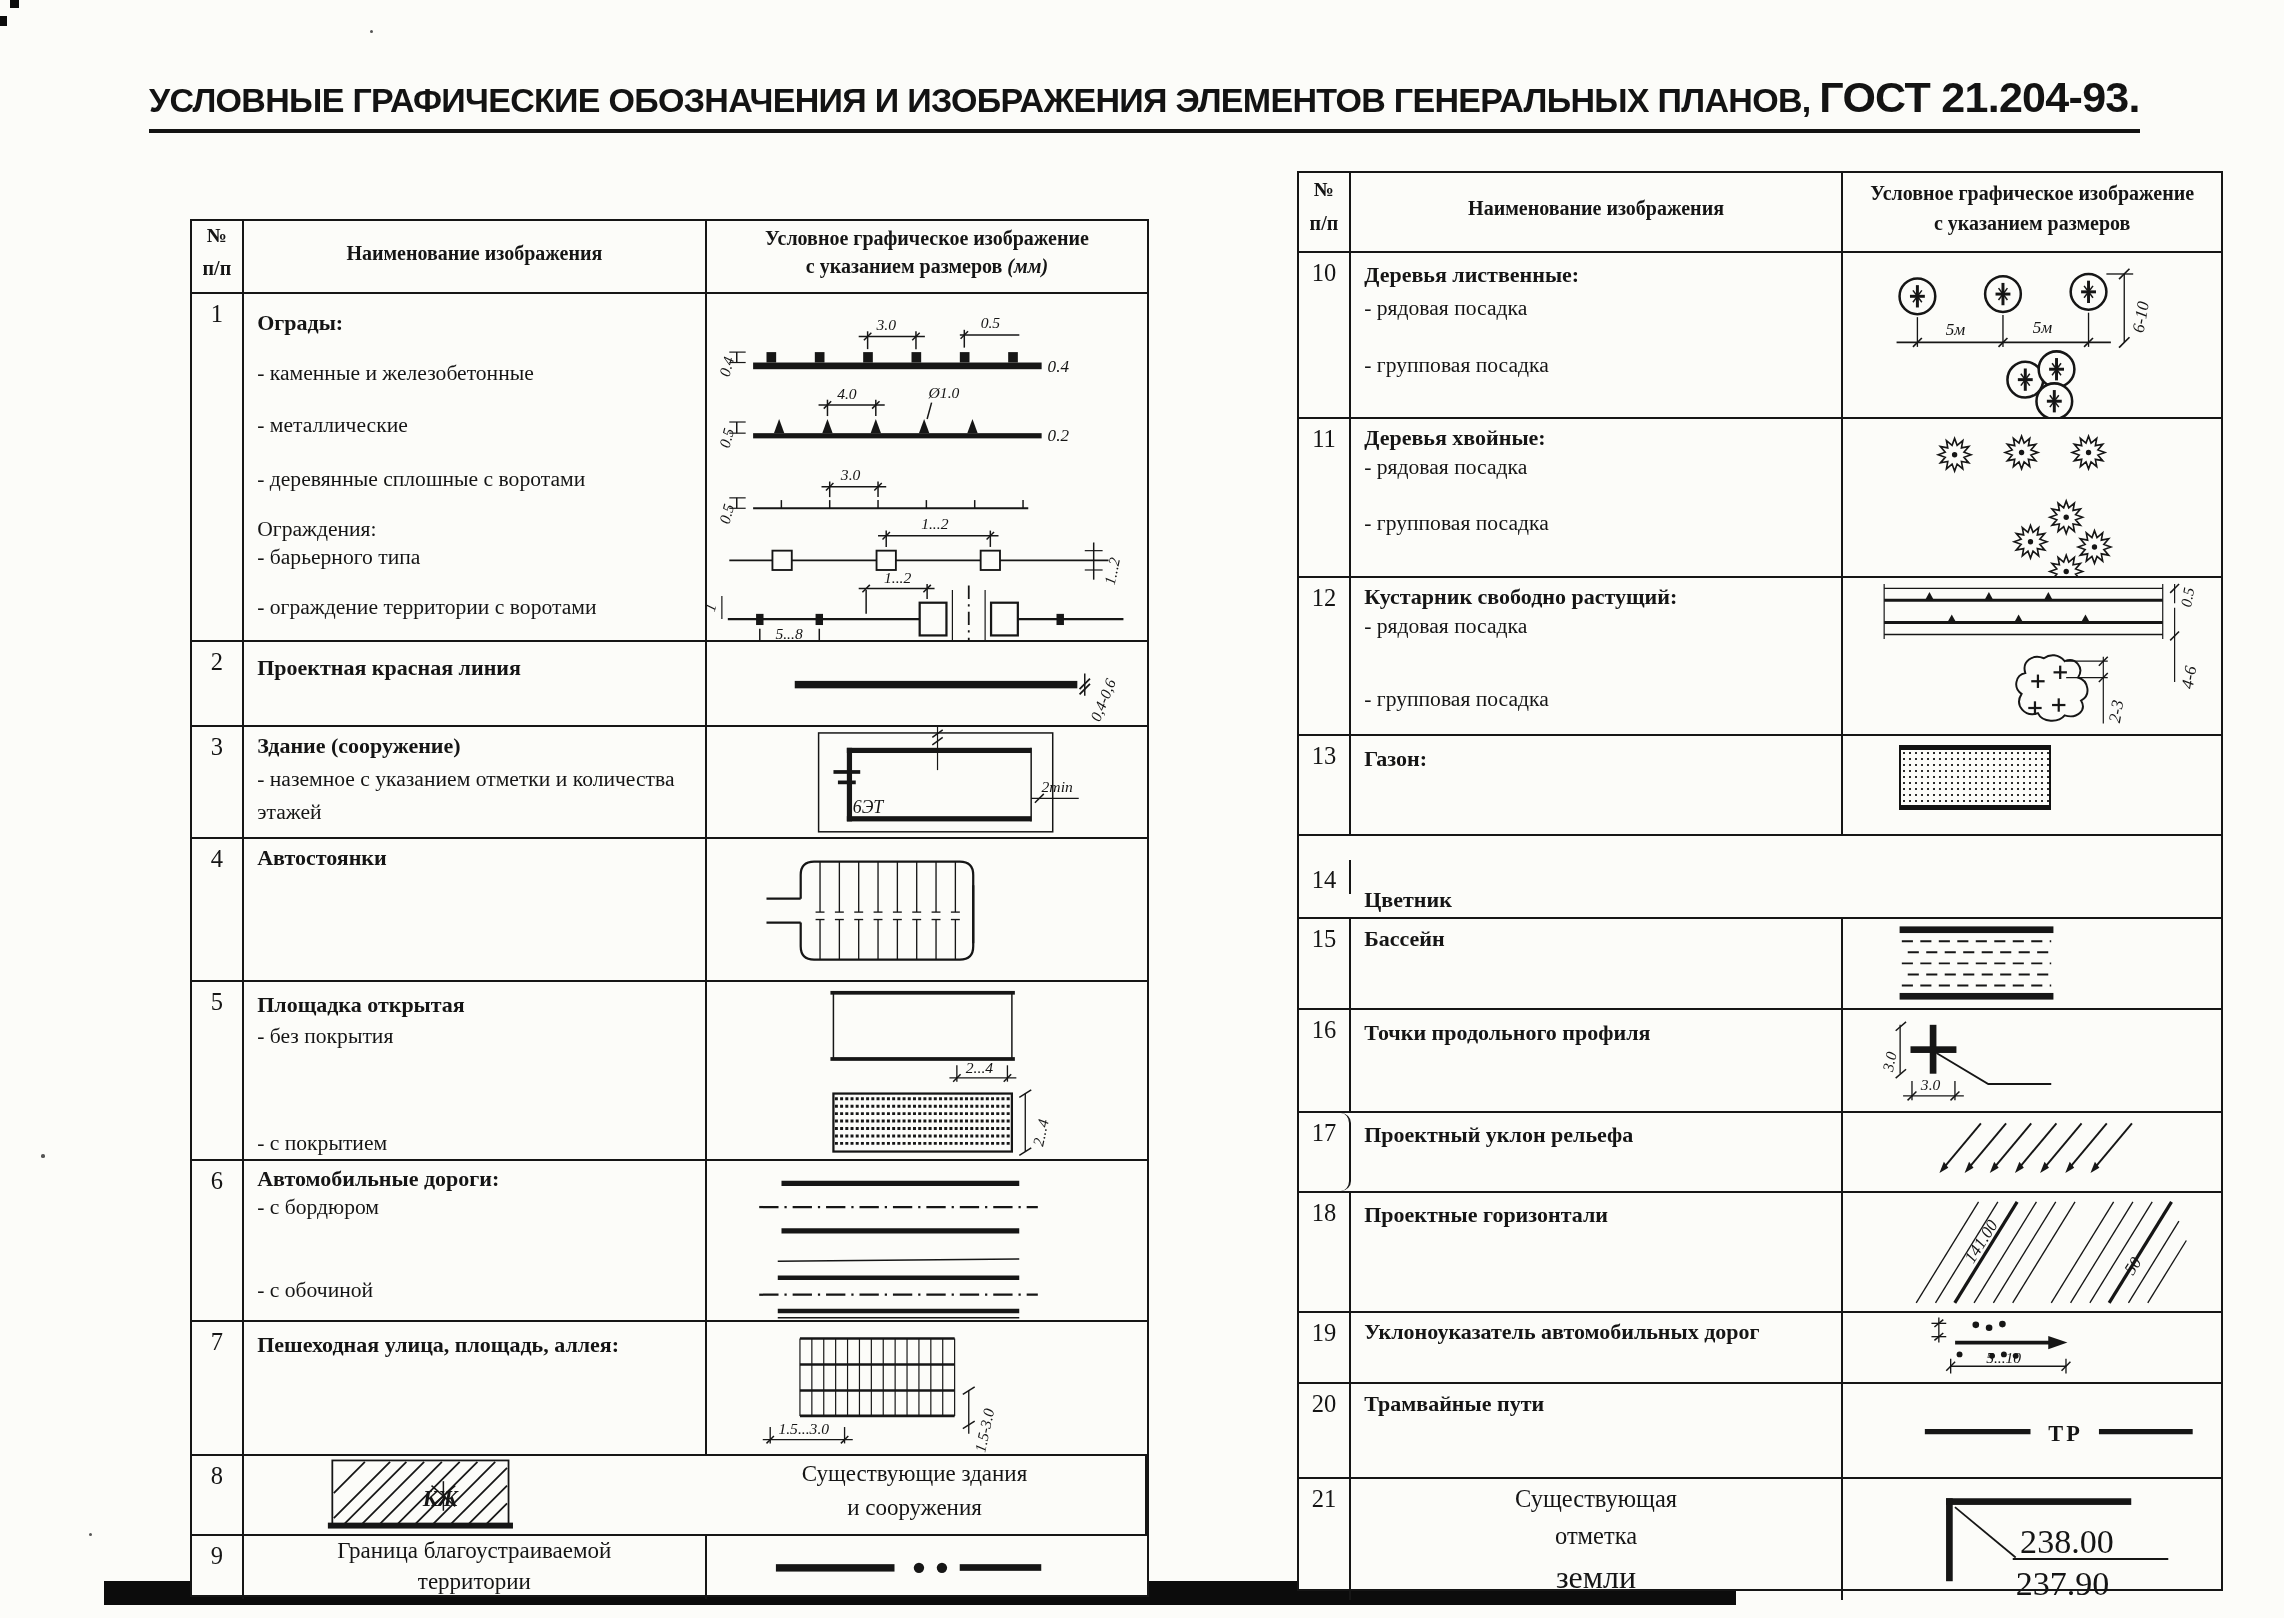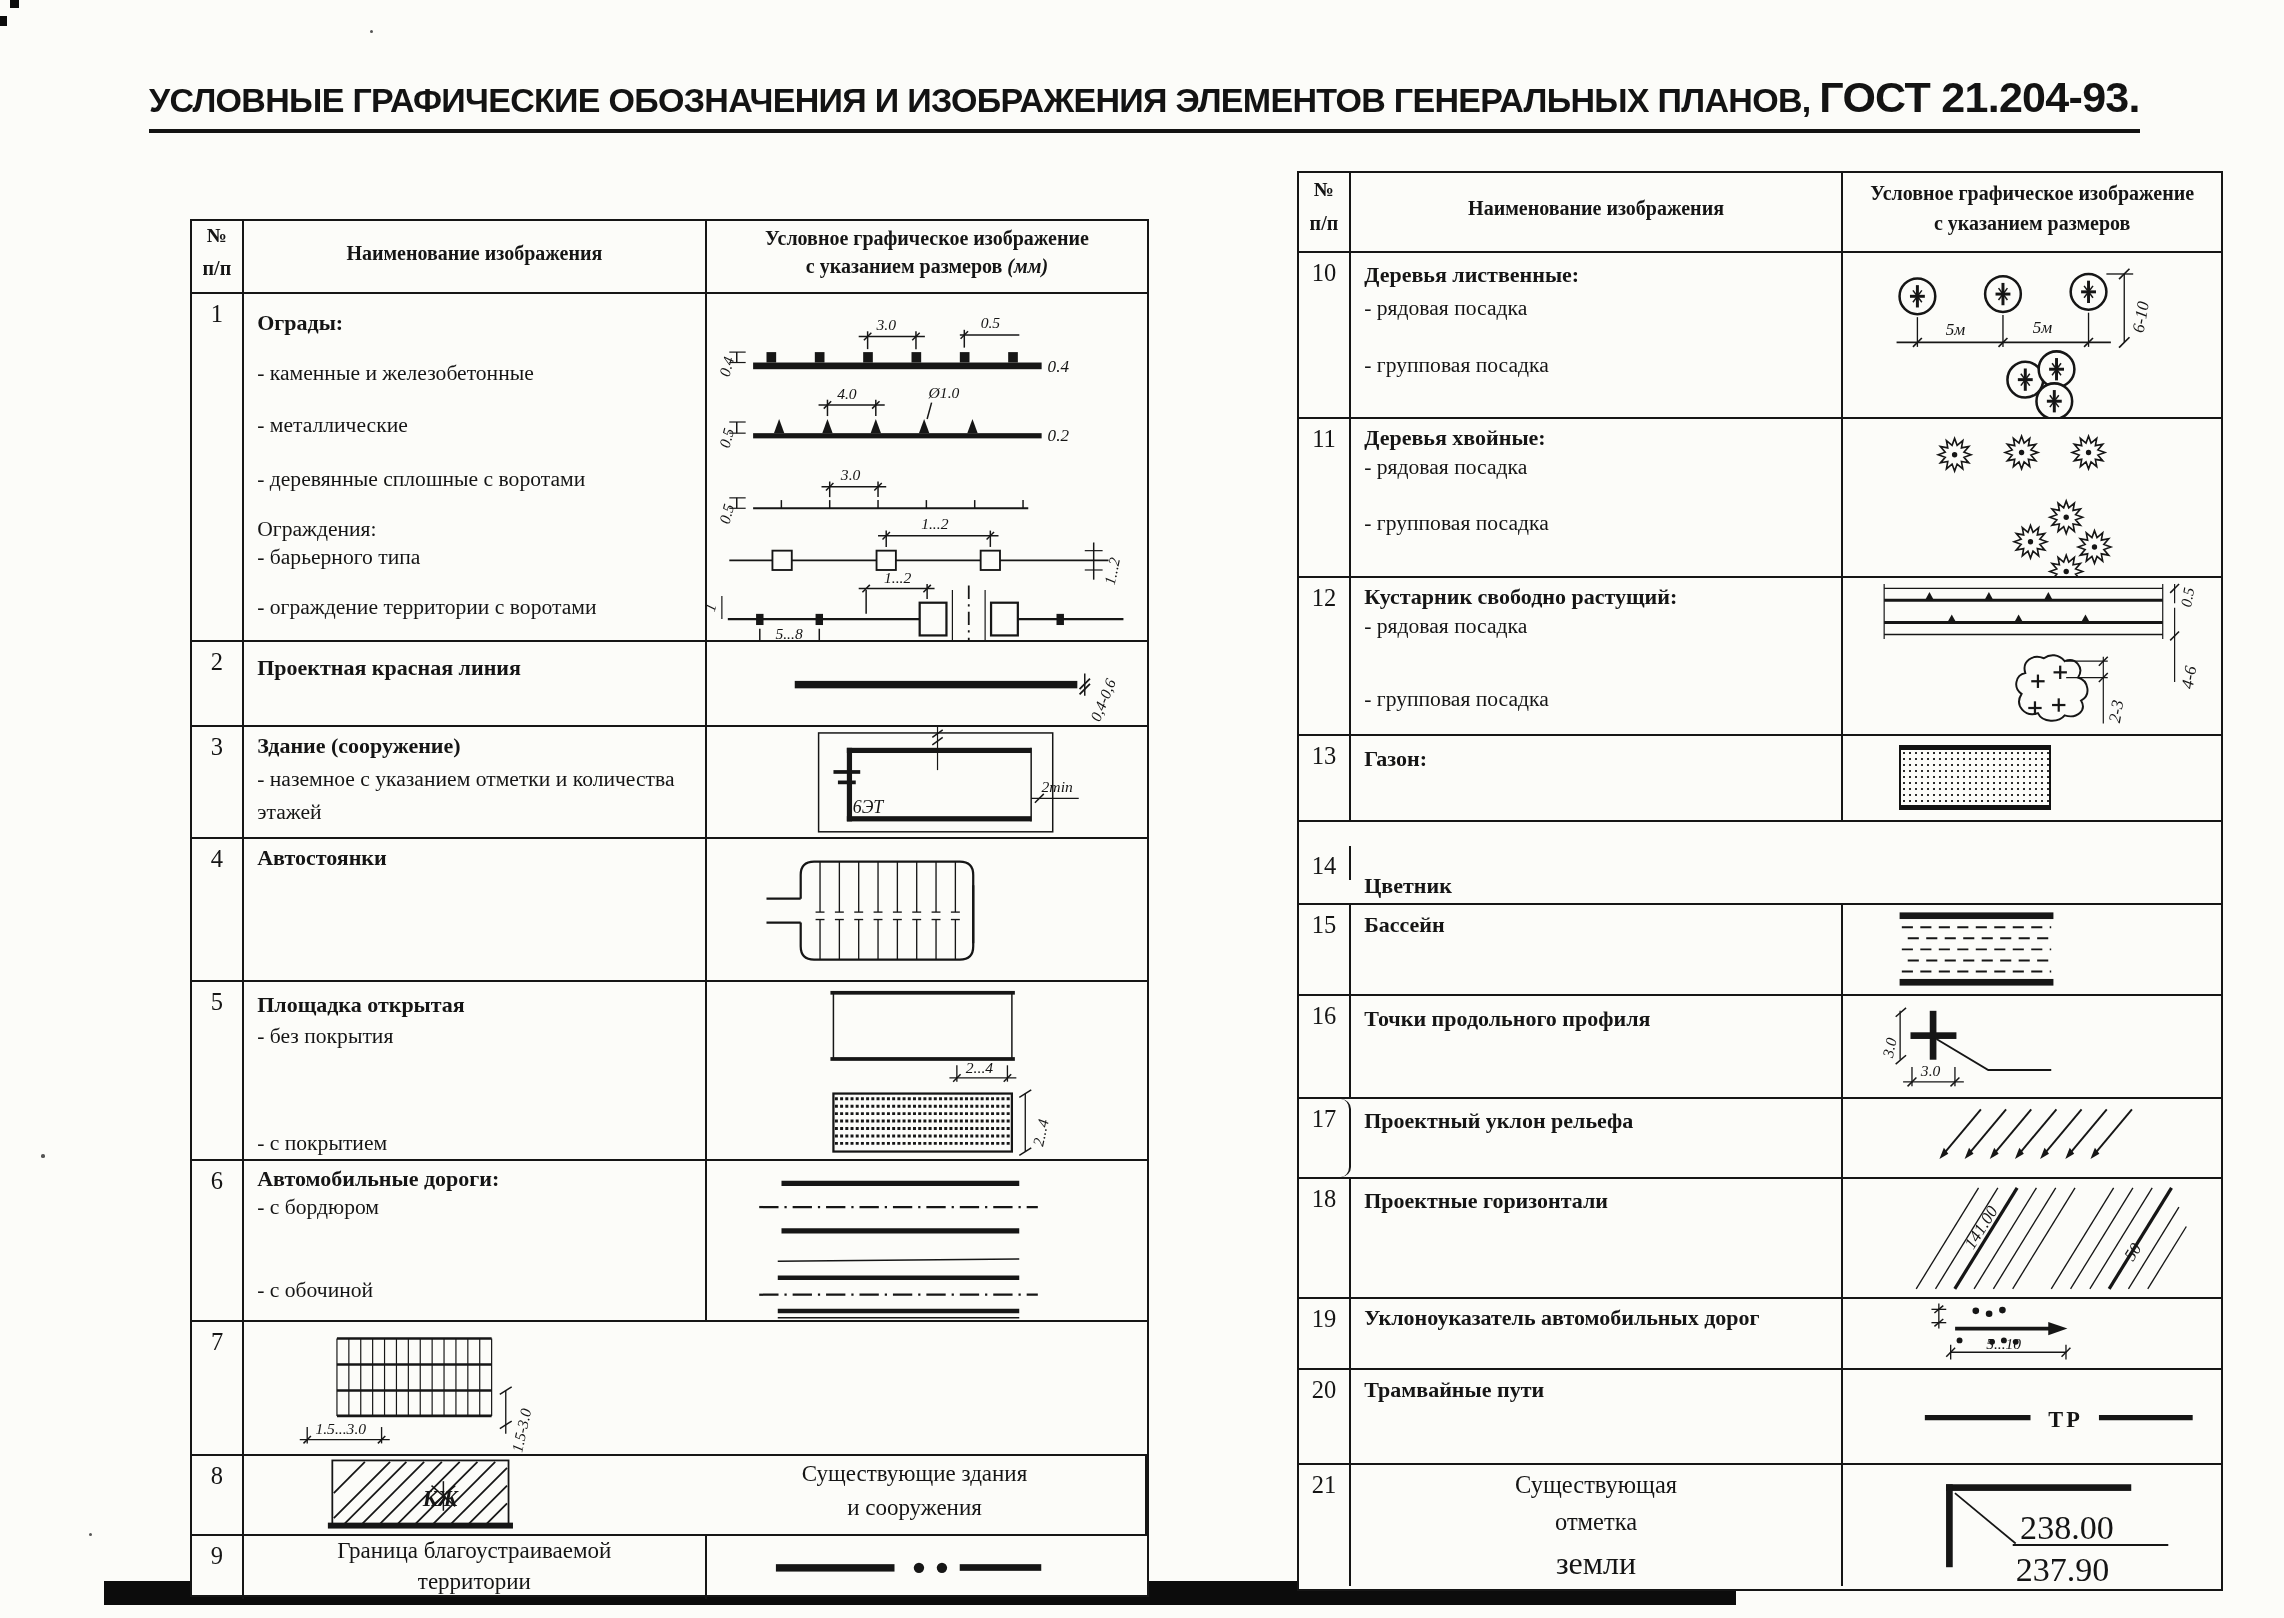--- a/index.html
+++ b/index.html
@@ -342,20 +342,23 @@
           <line class="ln" x1="95" y1="157" x2="420" y2="157" stroke-width="6"></line>
           <line class="ln" x1="70" y1="180" x2="445" y2="180" stroke-width="3" stroke-dasharray="26 8 3 8"></line>
           <line class="ln" x1="95" y1="202" x2="420" y2="202" stroke-width="6"></line>
           <line class="ln" x1="95" y1="211" x2="420" y2="211" stroke-width="2"></line>
         </svg>
       </div>
     </div>
 
     <div class="tr" style="height:134px;">
       <div class="td num" style="width:52px;">7</div>
+      <div class="td" style="width:465px;">
+        <div class="abs name-title" style="left:13.4px;top:10.4px;">Пешеходная улица, площадь, аллея:</div>
+      </div>
       <div class="td sym last" style="width:442px;">
         <svg width="438" height="132" viewBox="0 0 589 177">
           <g stroke="#161616" stroke-width="1.6">
             <line x1="125" y1="22" x2="125" y2="126"></line>
               <line x1="141" y1="22" x2="141" y2="126"></line>
               <line x1="157" y1="22" x2="157" y2="126"></line>
             <line x1="173" y1="22" x2="173" y2="126"></line>
               <line x1="189" y1="22" x2="189" y2="126"></line>
               <line x1="205" y1="22" x2="205" y2="126"></line>
             <line x1="221" y1="22" x2="221" y2="126"></line>
@@ -562,21 +565,21 @@
           <line class="ln" x1="300" y1="112" x2="356" y2="112" stroke-width="1.6"></line>
           <line class="ln" x1="300" y1="134" x2="356" y2="134" stroke-width="1.6"></line>
           <line class="ln" x1="350" y1="106" x2="350" y2="196" stroke-width="1.6"></line>
           <line class="ln" x1="344" y1="118" x2="356" y2="106" stroke-width="2"></line>
           <line class="ln" x1="344" y1="140" x2="356" y2="128" stroke-width="2"></line>
           <text class="dimb" transform="translate(372,196) rotate(-80)">2-3</text>
         </svg>
       </div>
     </div>
 
-    <div class="tr" style="height:86px;">
+    <div class="tr" style="height:100px;">
       <div class="td num" style="width:52px;">13</div>
       <div class="td" style="width:494px;">
         <div class="abs name-title" style="left:13.4px;top:10.4px;">Газон:</div>
       </div>
       <div class="td sym last" style="width:379px;">
         <div class="pat-box pat-lawn" style="left:56px;top:9px;width:152px;height:65px;"></div>
       </div>
     </div>
 
     <div class="tr" style="height:83px;align-items:center;">

